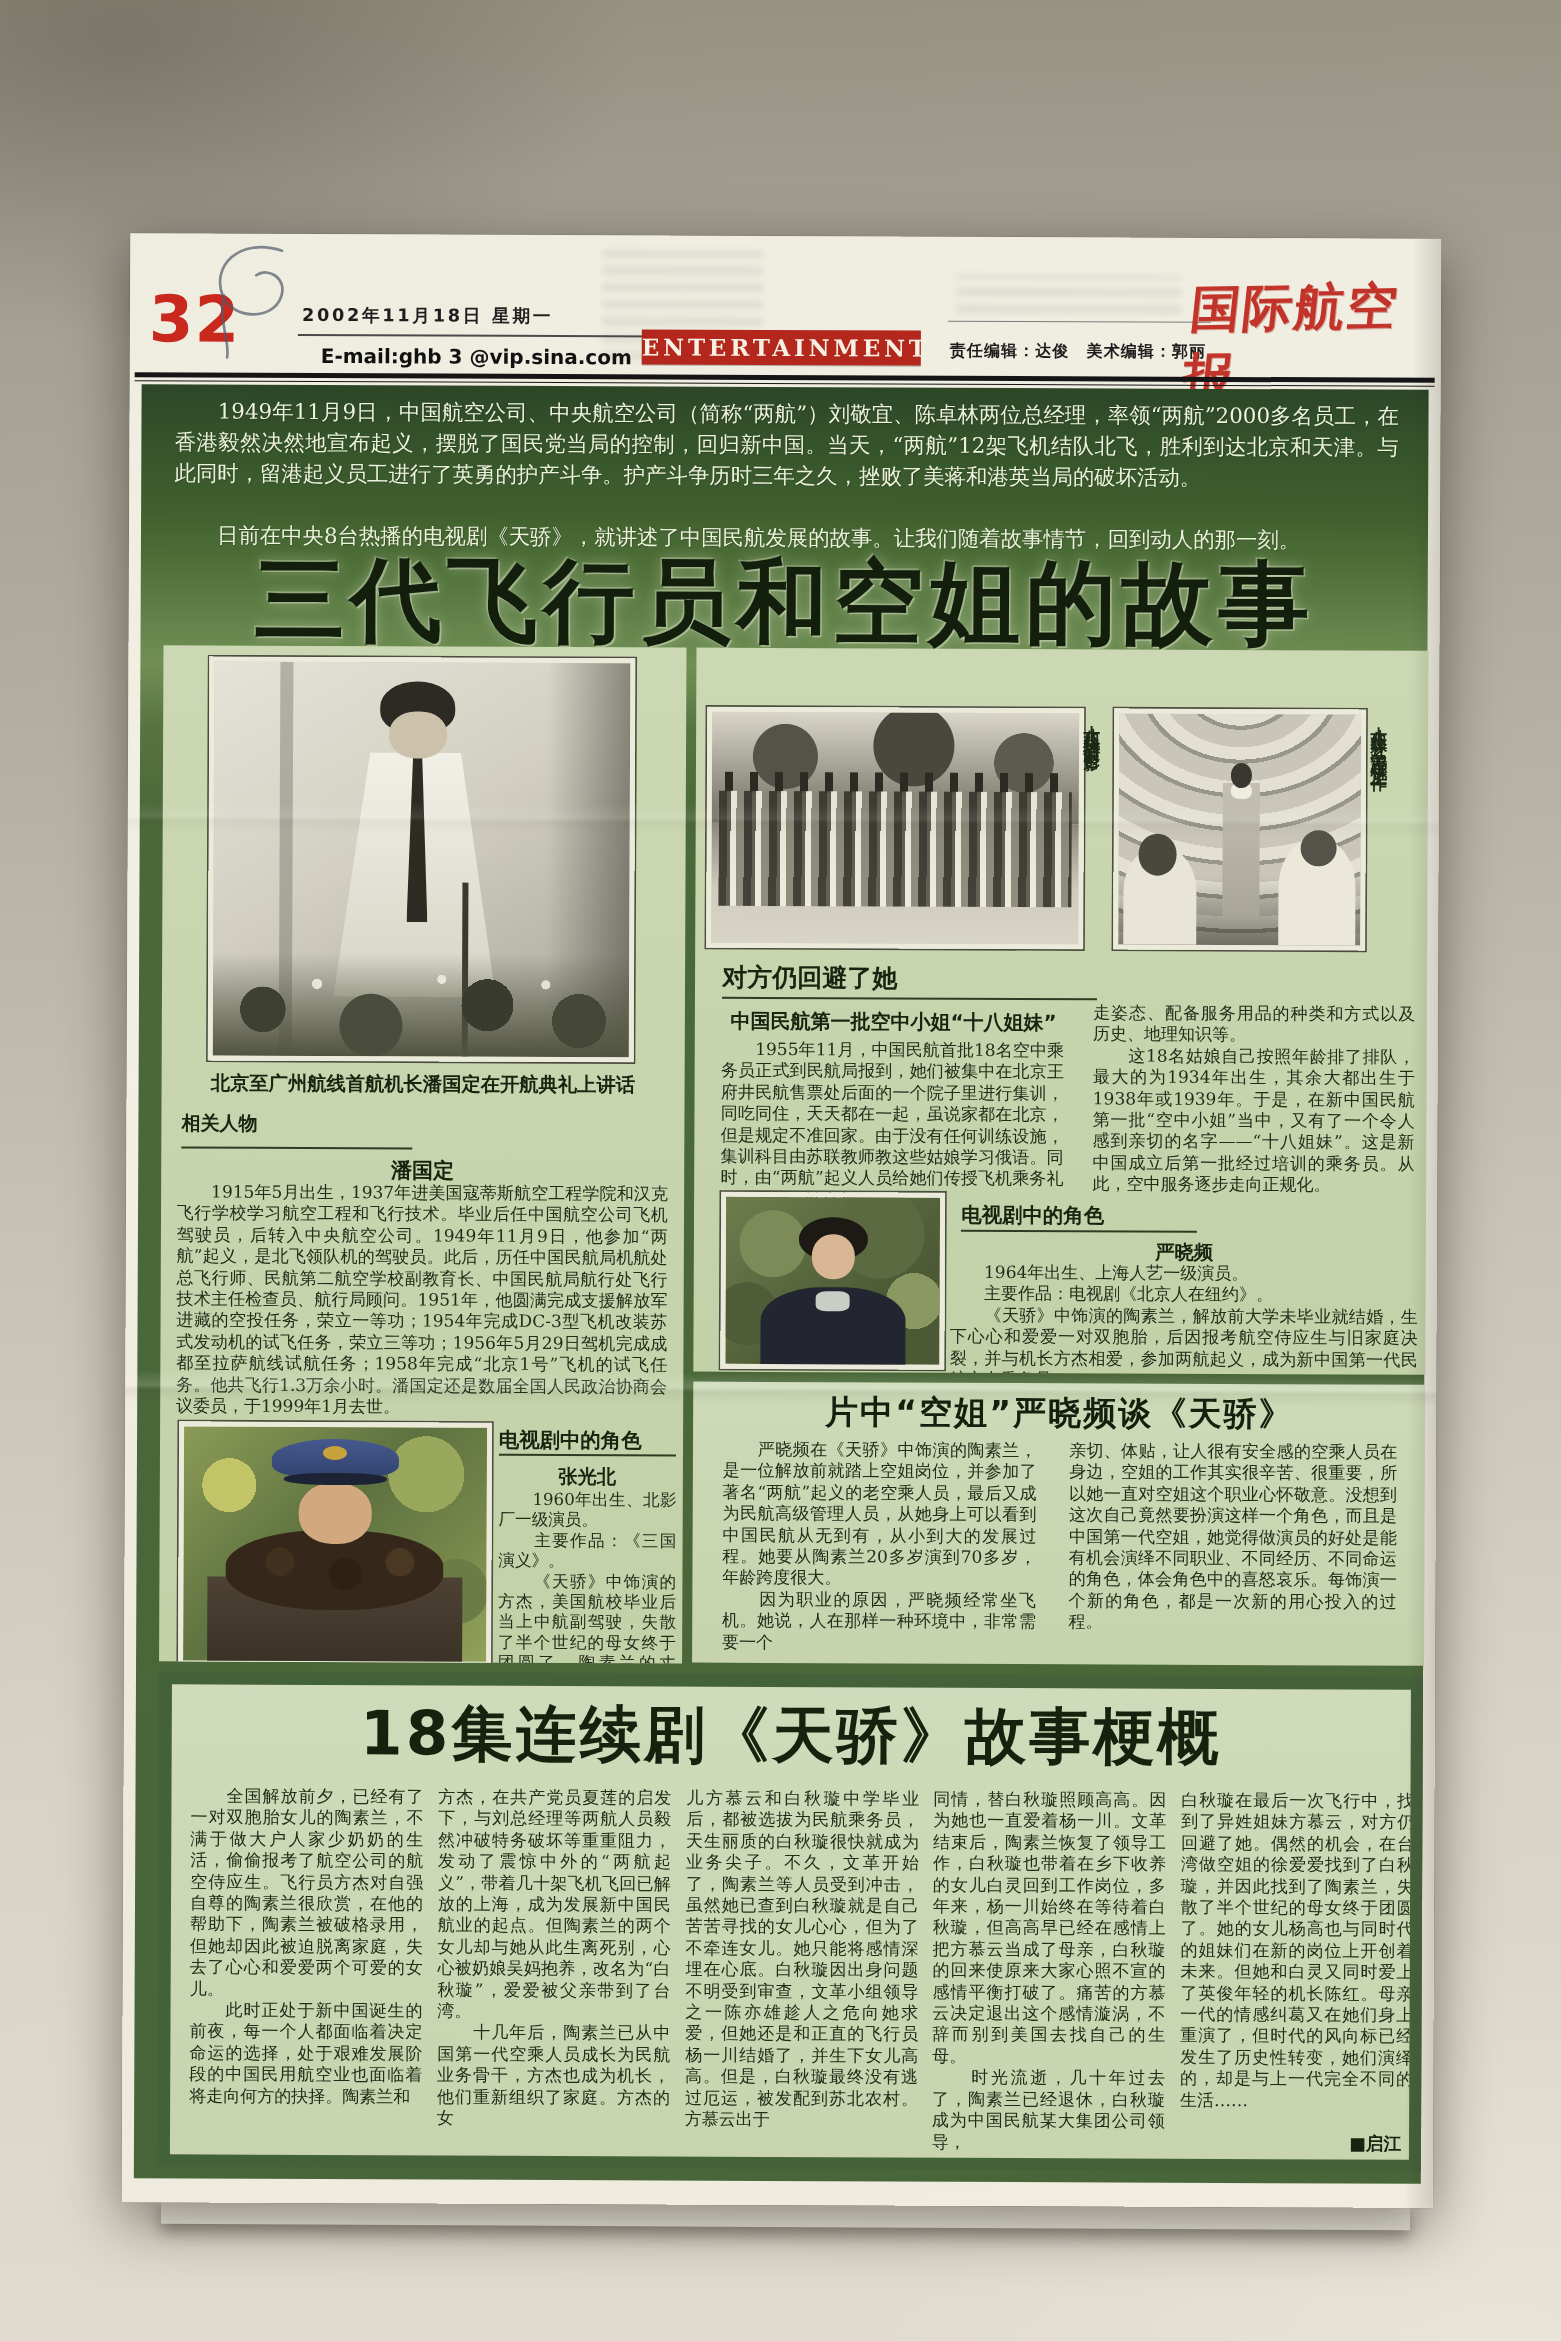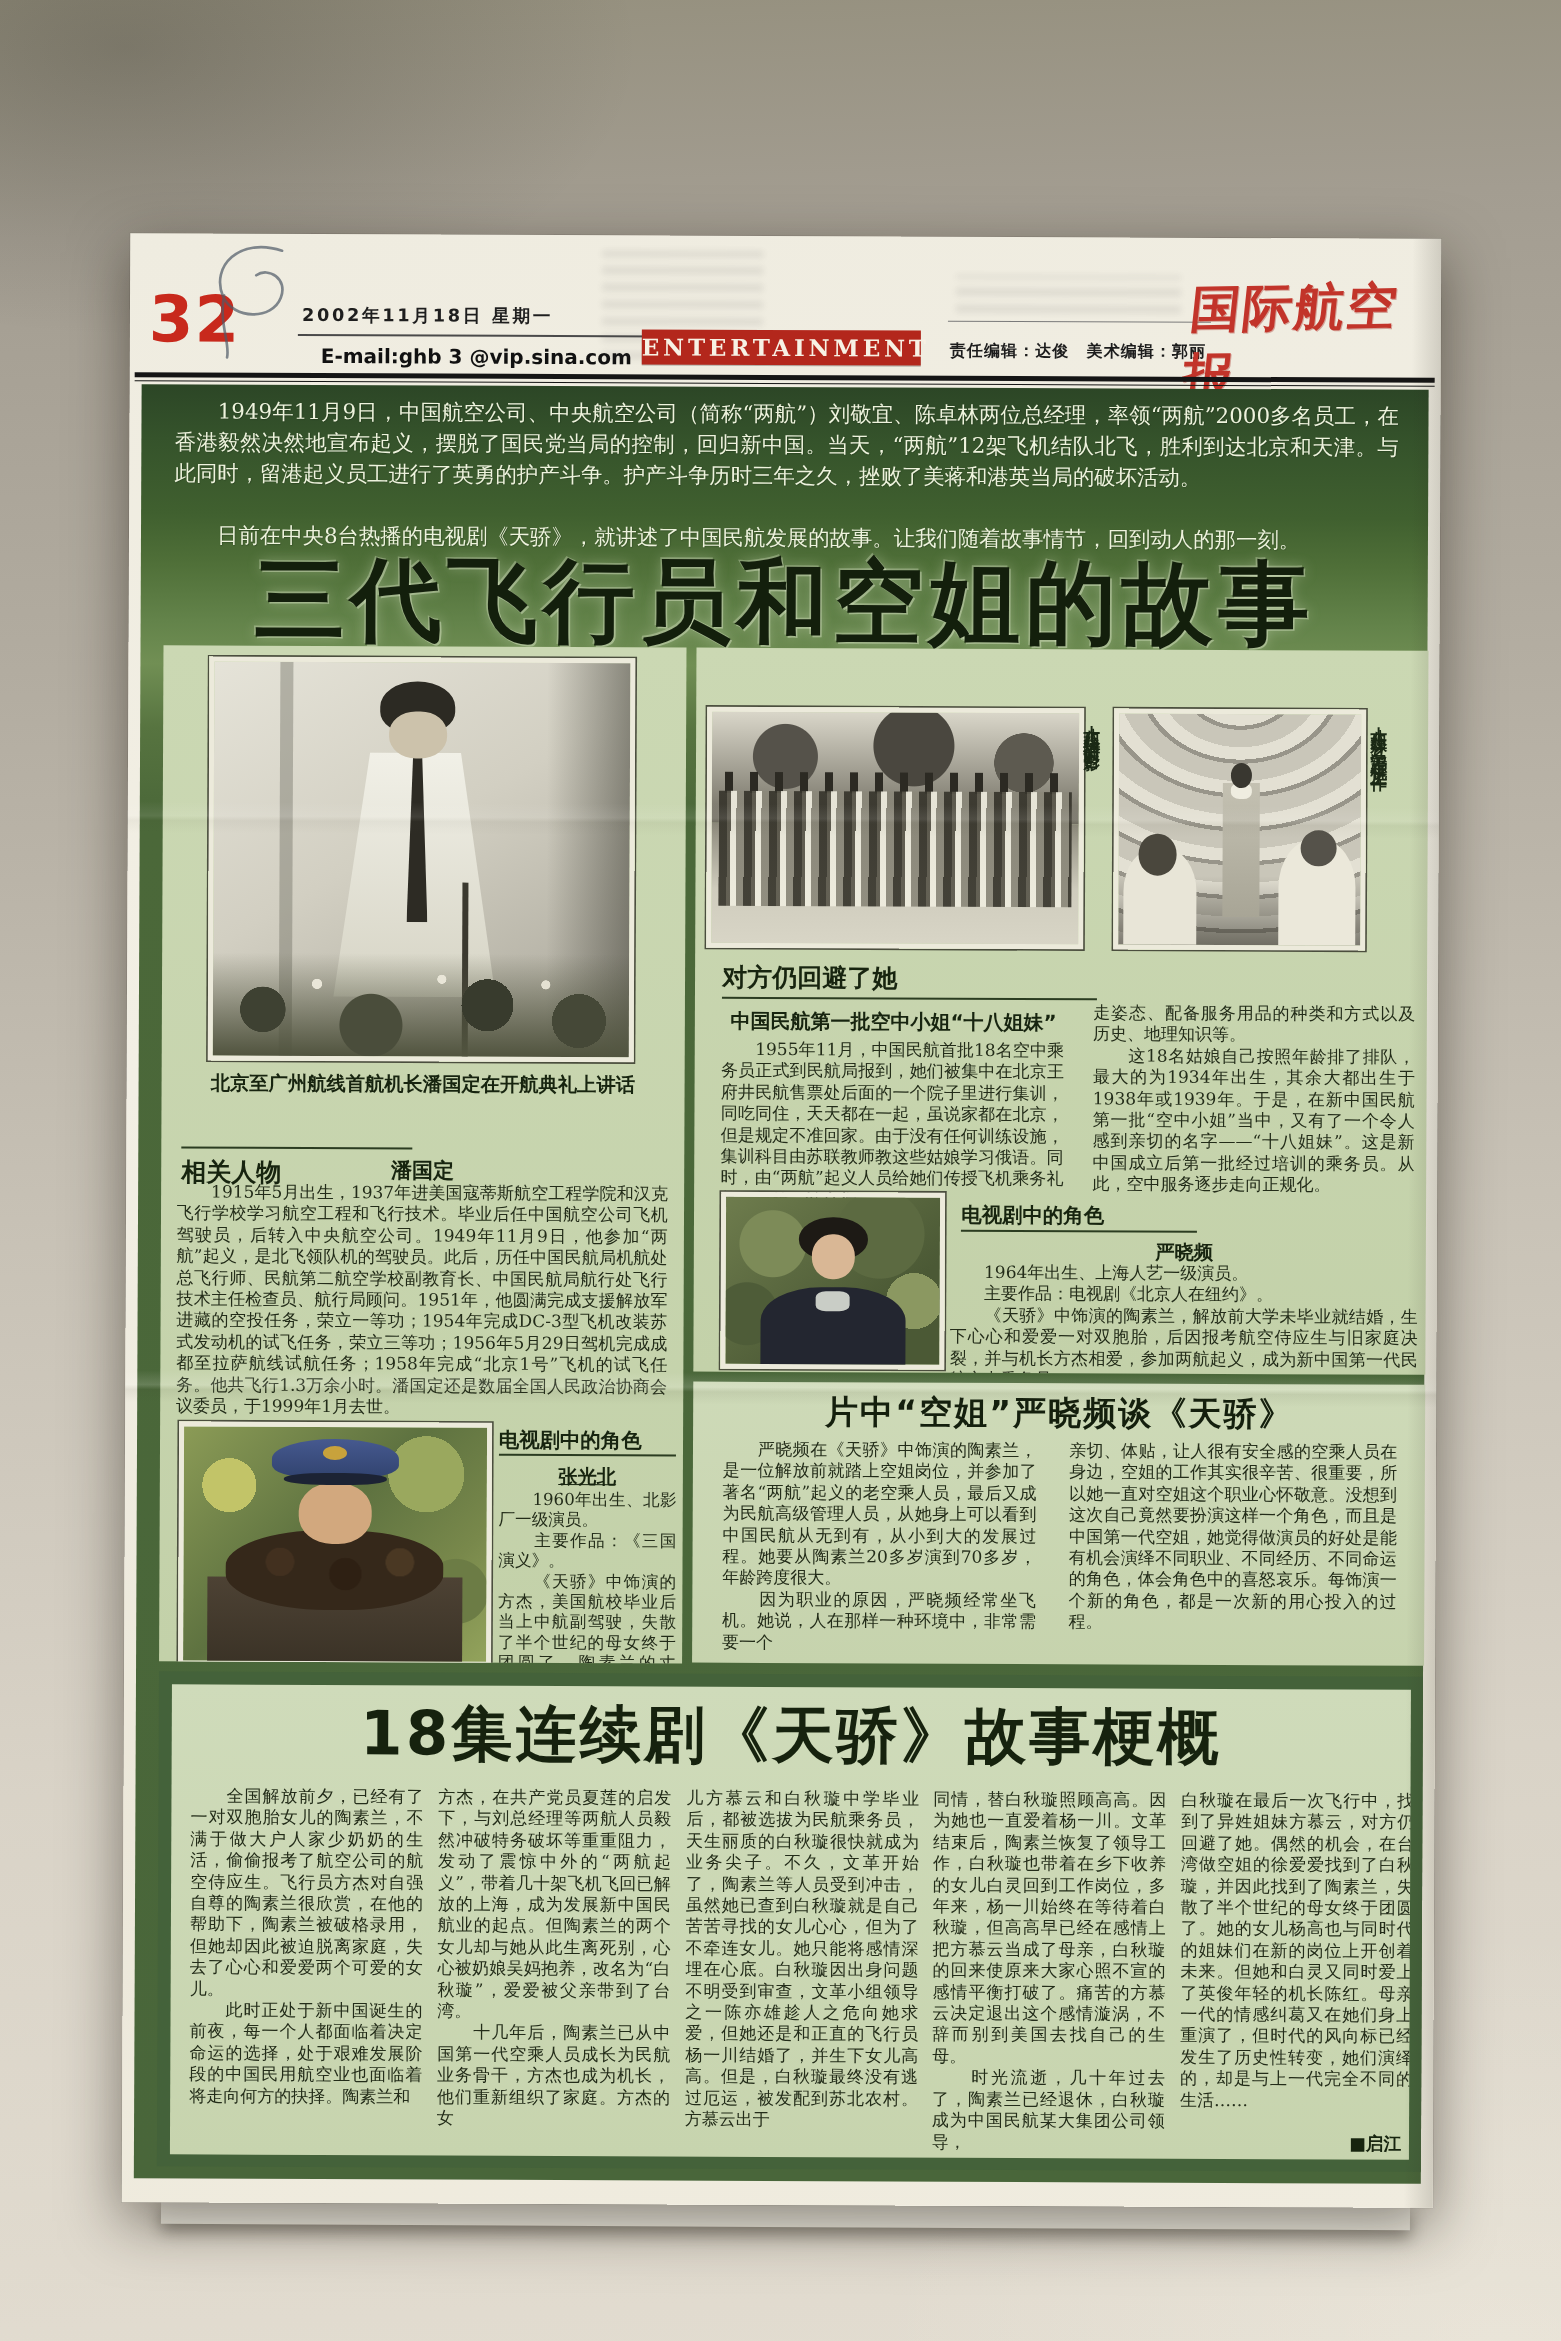--- a/index.html
+++ b/index.html
@@ -201,37 +201,37 @@
           <div class="ph pan-band"></div>
           <div class="ph pan-line"></div>
         <div class="ph pan-shirt"></div>
           <div class="ph pan-tie"></div>
         <div class="ph pan-hair"></div>
           <div class="ph pan-face"></div>
         <div class="ph pan-mic"></div>
           <div class="ph pan-foliage"></div>
       </div>
       <div class="caption" style="left:8px;top:424px;width:507px;">北京至广州航线首航机长潘国定在开航典礼上讲话</div>
-      <div class="abs sec-hdr" style="left:20.4px;top:465px;font-size:25px;margin-top:45px;">相关人物</div>
+      <div class="abs sec-hdr" style="left:20.4px;top:465px;font-size:19px;">相关人物</div>
       <div class="ul" style="left:20.4px;top:501px;width:231px;"></div>
       <div class="cname" style="left:0;top:510px;width:523px;font-size:21px;">潘国定</div>
       <div class="abs body-txt" style="left:16px;top:536px;width:491px;">　　1915年5月出生，1937年进美国寇蒂斯航空工程学院和汉克飞行学校学习航空工程和飞行技术。毕业后任中国航空公司飞机驾驶员，后转入中央航空公司。1949年11月9日，他参加“两航”起义，是北飞领队机的驾驶员。此后，历任中国民航局机航处总飞行师、民航第二航空学校副教育长、中国民航局航行处飞行技术主任检查员、航行局顾问。1951年，他圆满完成支援解放军进藏的空投任务，荣立一等功；1954年完成DC-3型飞机改装苏式发动机的试飞任务，荣立三等功；1956年5月29日驾机完成成都至拉萨航线试航任务；1958年完成“北京1号”飞机的试飞任务。他共飞行1.3万余小时。潘国定还是数届全国人民政治协商会议委员，于1999年1月去世。</div>
 
       <div class="photo" style="left:19px;top:776px;width:303px;height:234px;">
         <div class="ph zh-bg"></div>
           <div class="ph zh-coat"></div>
           <div class="ph zh-fur"></div>
         <div class="ph zh-face"></div>
           <div class="ph zh-cap"></div>
           <div class="ph zh-brim"></div>
           <div class="ph zh-badge"></div>
       </div>
       <div class="abs sec-hdr" style="left:339px;top:779px;font-size:20.4px;">电视剧中的角色</div>
       <div class="ul" style="left:339px;top:807px;width:177px;"></div>
-      <div class="cname" style="left:339px;top:816px;width:177px;font-size:19.3px;text-decoration:underline;">张光北</div>
+      <div class="cname" style="left:339px;top:816px;width:177px;font-size:19.3px;">张光北</div>
       <div class="abs body-txt" style="left:339px;top:843px;width:178px;font-size:16.6px;line-height:20.4px;">　　1960年出生、北影厂一级演员。
 　　主要作品：《三国演义》。
 　　《天骄》中饰演的方杰，美国航校毕业后当上中航副驾驶，失散了半个世纪的母女终于团圆了。陶素兰的丈夫。</div>
     </div>
 
     <div class="panel p-rtop">
       <div class="photo" style="left:10.7px;top:59px;width:367px;height:231px;">
         <div class="ph gp-trees"></div>
           <div class="ph gp-ground"></div>
         <div class="ph gp-heads"></div>

